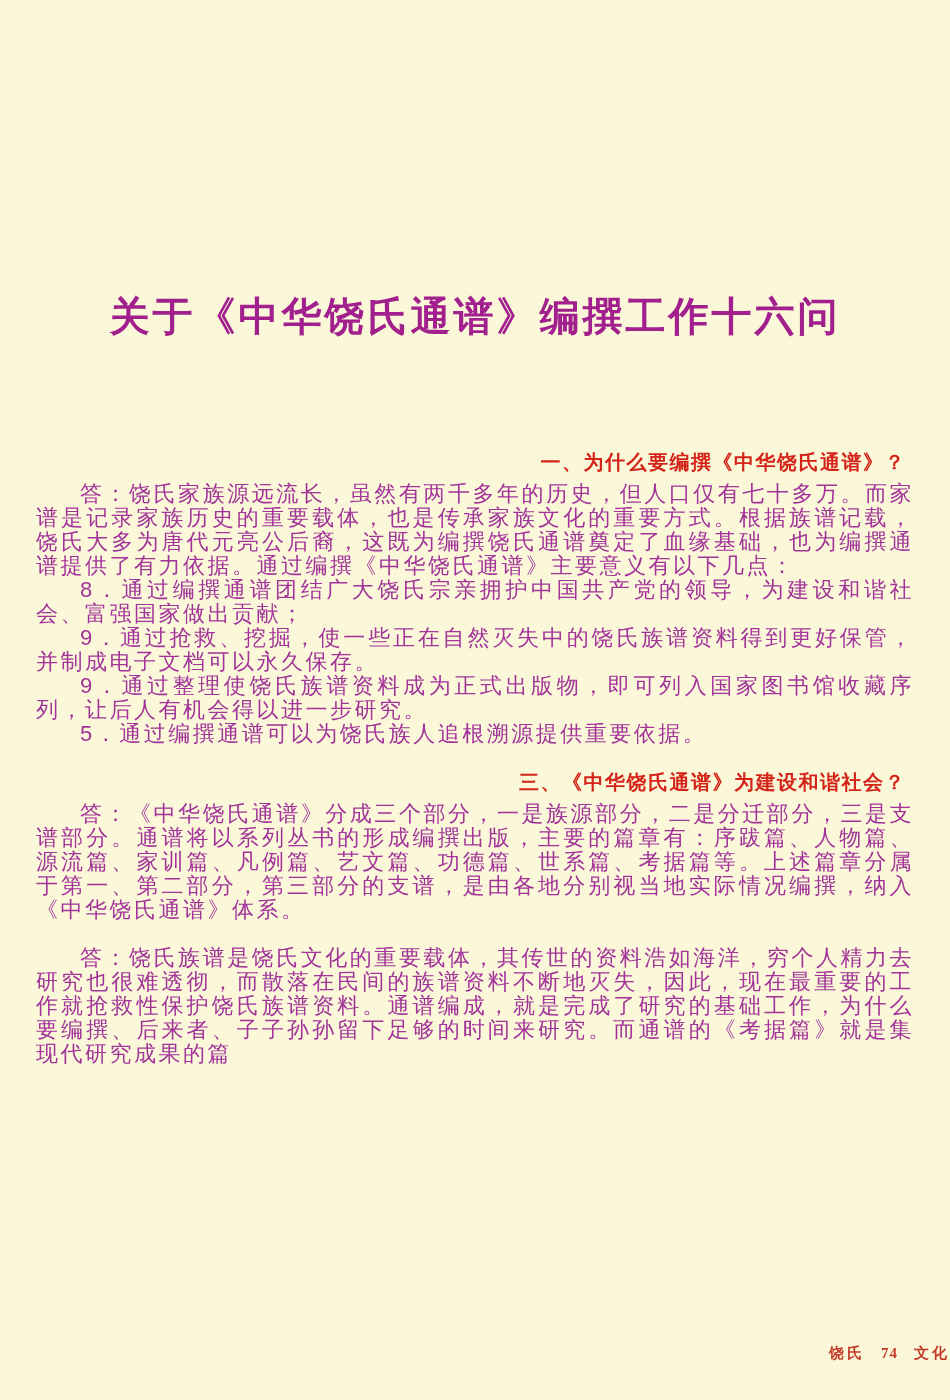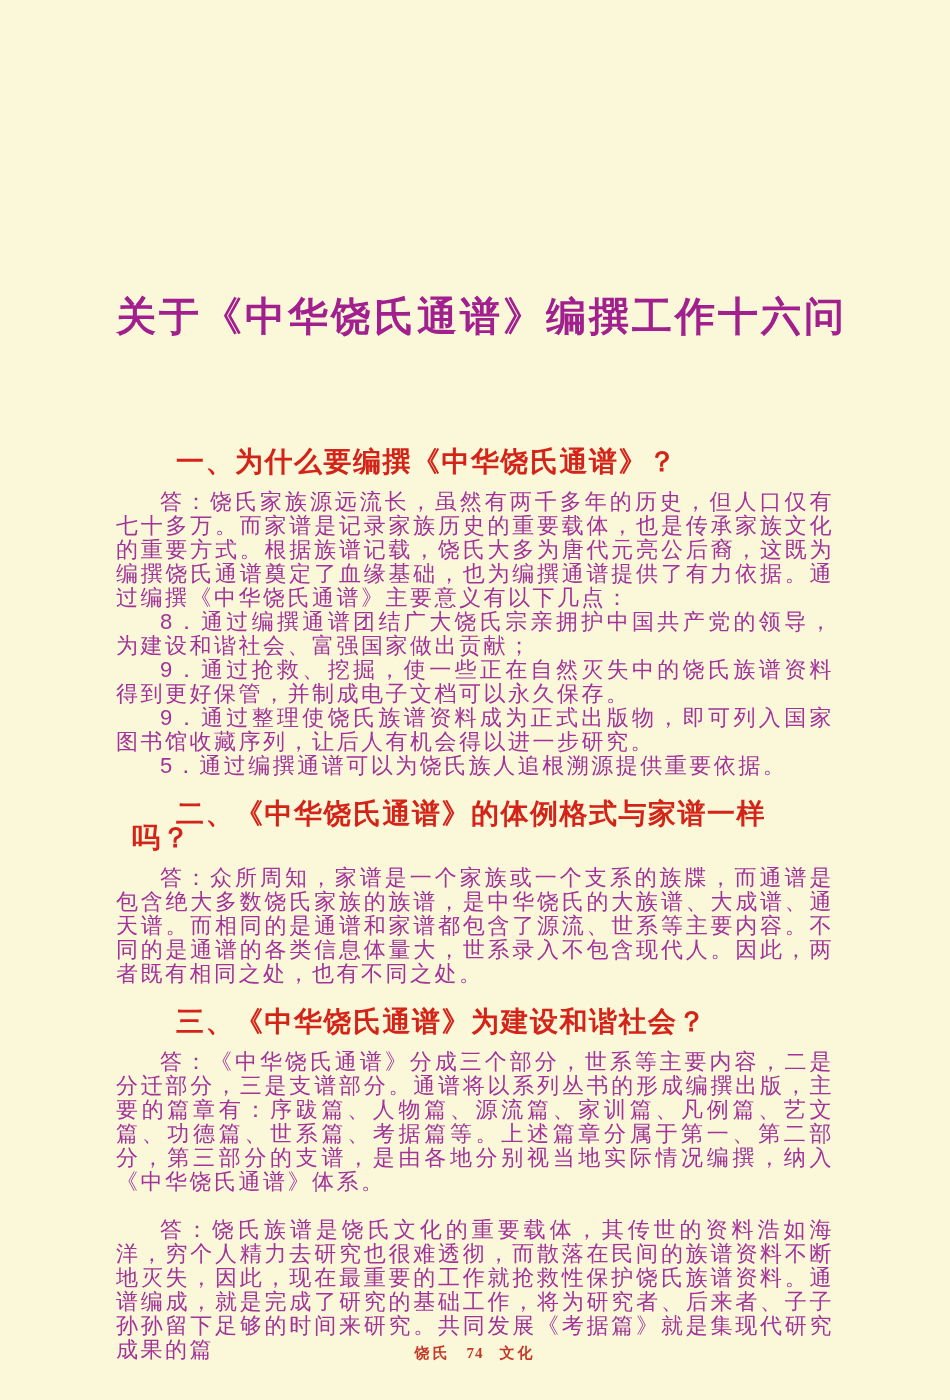--- a/index.html
+++ b/index.html
@@ -7,61 +7,62 @@
     width: 950px;
     height: 1400px;
     position: relative;
     overflow: hidden;
     background: var(--c-page_background, #FBF8DA);
     font-family: "Liberation Sans", sans-serif;
   }
   .page {
     position: absolute;
     inset: 0;
-    padding: 0 116px;
+    padding: 0 36px;
     box-sizing: border-box;
   }
   .title {
     margin: 292px 0 0 0;
     font-size: 40px;
     line-height: 48px;
     font-weight: bold;
     letter-spacing: 3px;
     text-align: center;
     white-space: nowrap;
     color: var(--c-title_text, #A1208E);
   }
   main { margin-top: 110px; }
   section.qa { margin: 24px 0 0 0; }
   section.qa:first-child { margin-top: 0; }
   h2.q {
-    margin: 16px;
-    font-size: 28px;
+    margin: 8px;
+    font-size: 20px;
     line-height: 24px;
     font-weight: bold;
     color: var(--c-section_heading_text, #D42318);
     text-indent: 44px;
     letter-spacing: 1.5px;
+    text-align: right;
   }
   p.a {
     margin: 0;
     font-size: 22px;
     line-height: 24px;
     color: var(--c-body_text, #A23399);
     text-indent: 44px;
     letter-spacing: 2.5px;
     text-align: justify;
     text-justify: inter-ideograph;
   }
   .footer {
     position: absolute;
     left: 0;
     right: 0;
     bottom: 38px;
-    text-align: center;
+    text-align: right;
     font-size: 15px;
     line-height: 18px;
     font-weight: bold;
     color: var(--c-footer_text, #C43A28);
     letter-spacing: 3px;
   }
   .footer .pn {
     margin: 0 16px;
     letter-spacing: 1px;
     font-family: "Liberation Serif", serif;
@@ -78,32 +79,28 @@
 
     <section class="qa">
       <h2 class="q">一、为什么要编撰《中华饶氏通谱》？</h2>
       <p class="a">答：饶氏家族源远流长，虽然有两千多年的历史，但人口仅有七十多万。而家谱是记录家族历史的重要载体，也是传承家族文化的重要方式。根据族谱记载，饶氏大多为唐代元亮公后裔，这既为编撰饶氏通谱奠定了血缘基础，也为编撰通谱提供了有力依据。通过编撰《中华饶氏通谱》主要意义有以下几点：</p>
       <p class="a">8．通过编撰通谱团结广大饶氏宗亲拥护中国共产党的领导，为建设和谐社会、富强国家做出贡献；</p>
       <p class="a">9．通过抢救、挖掘，使一些正在自然灭失中的饶氏族谱资料得到更好保管，并制成电子文档可以永久保存。</p>
       <p class="a">9．通过整理使饶氏族谱资料成为正式出版物，即可列入国家图书馆收藏序列，让后人有机会得以进一步研究。</p>
       <p class="a">5．通过编撰通谱可以为饶氏族人追根溯源提供重要依据。</p>
     </section>
 
+
     <section class="qa">
-      <h2 class="q">二、《中华饶氏通谱》的体例格式与家谱一样吗？</h2>
-      <p class="a">答：众所周知，家谱是一个家族或一个支系的族牒，而通谱是包含绝大多数饶氏家族的族谱，是中华饶氏的大族谱、大成谱、通天谱。而相同的是通谱和家谱都包含了源流、世系等主要内容。不同的是通谱的各类信息体量大，世系录入不包含现代人。因此，两者既有相同之处，也有不同之处。</p>
+      <h2 class="q">三、《中华饶氏通谱》为建设和谐社会？</h2>
+      <p class="a">答：《中华饶氏通谱》分成三个部分，一是族源部分，二是分迁部分，三是支谱部分。通谱将以系列丛书的形成编撰出版，主要的篇章有：序跋篇、人物篇、源流篇、家训篇、凡例篇、艺文篇、功德篇、世系篇、考据篇等。上述篇章分属于第一、第二部分，第三部分的支谱，是由各地分别视当地实际情况编撰，纳入《中华饶氏通谱》体系。</p>
     </section>
 
     <section class="qa">
-      <h2 class="q">三、《中华饶氏通谱》为建设和谐社会？</h2>
-      <p class="a">答：《中华饶氏通谱》分成三个部分，世系等主要内容，二是分迁部分，三是支谱部分。通谱将以系列丛书的形成编撰出版，主要的篇章有：序跋篇、人物篇、源流篇、家训篇、凡例篇、艺文篇、功德篇、世系篇、考据篇等。上述篇章分属于第一、第二部分，第三部分的支谱，是由各地分别视当地实际情况编撰，纳入《中华饶氏通谱》体系。</p>
-    </section>
-
-    <section class="qa">
-      <p class="a">答：饶氏族谱是饶氏文化的重要载体，其传世的资料浩如海洋，穷个人精力去研究也很难透彻，而散落在民间的族谱资料不断地灭失，因此，现在最重要的工作就抢救性保护饶氏族谱资料。通谱编成，就是完成了研究的基础工作，将为研究者、后来者、子子孙孙留下足够的时间来研究。共同发展《考据篇》就是集现代研究成果的篇</p>
+      <p class="a">答：饶氏族谱是饶氏文化的重要载体，其传世的资料浩如海洋，穷个人精力去研究也很难透彻，而散落在民间的族谱资料不断地灭失，因此，现在最重要的工作就抢救性保护饶氏族谱资料。通谱编成，就是完成了研究的基础工作，为什么要编撰、后来者、子子孙孙留下足够的时间来研究。而通谱的《考据篇》就是集现代研究成果的篇</p>
     </section>
 
   </main>
 
   <footer class="footer">
     <span>饶氏</span><span class="pn">74</span><span>文化</span>
   </footer>
 
 </div>
 

